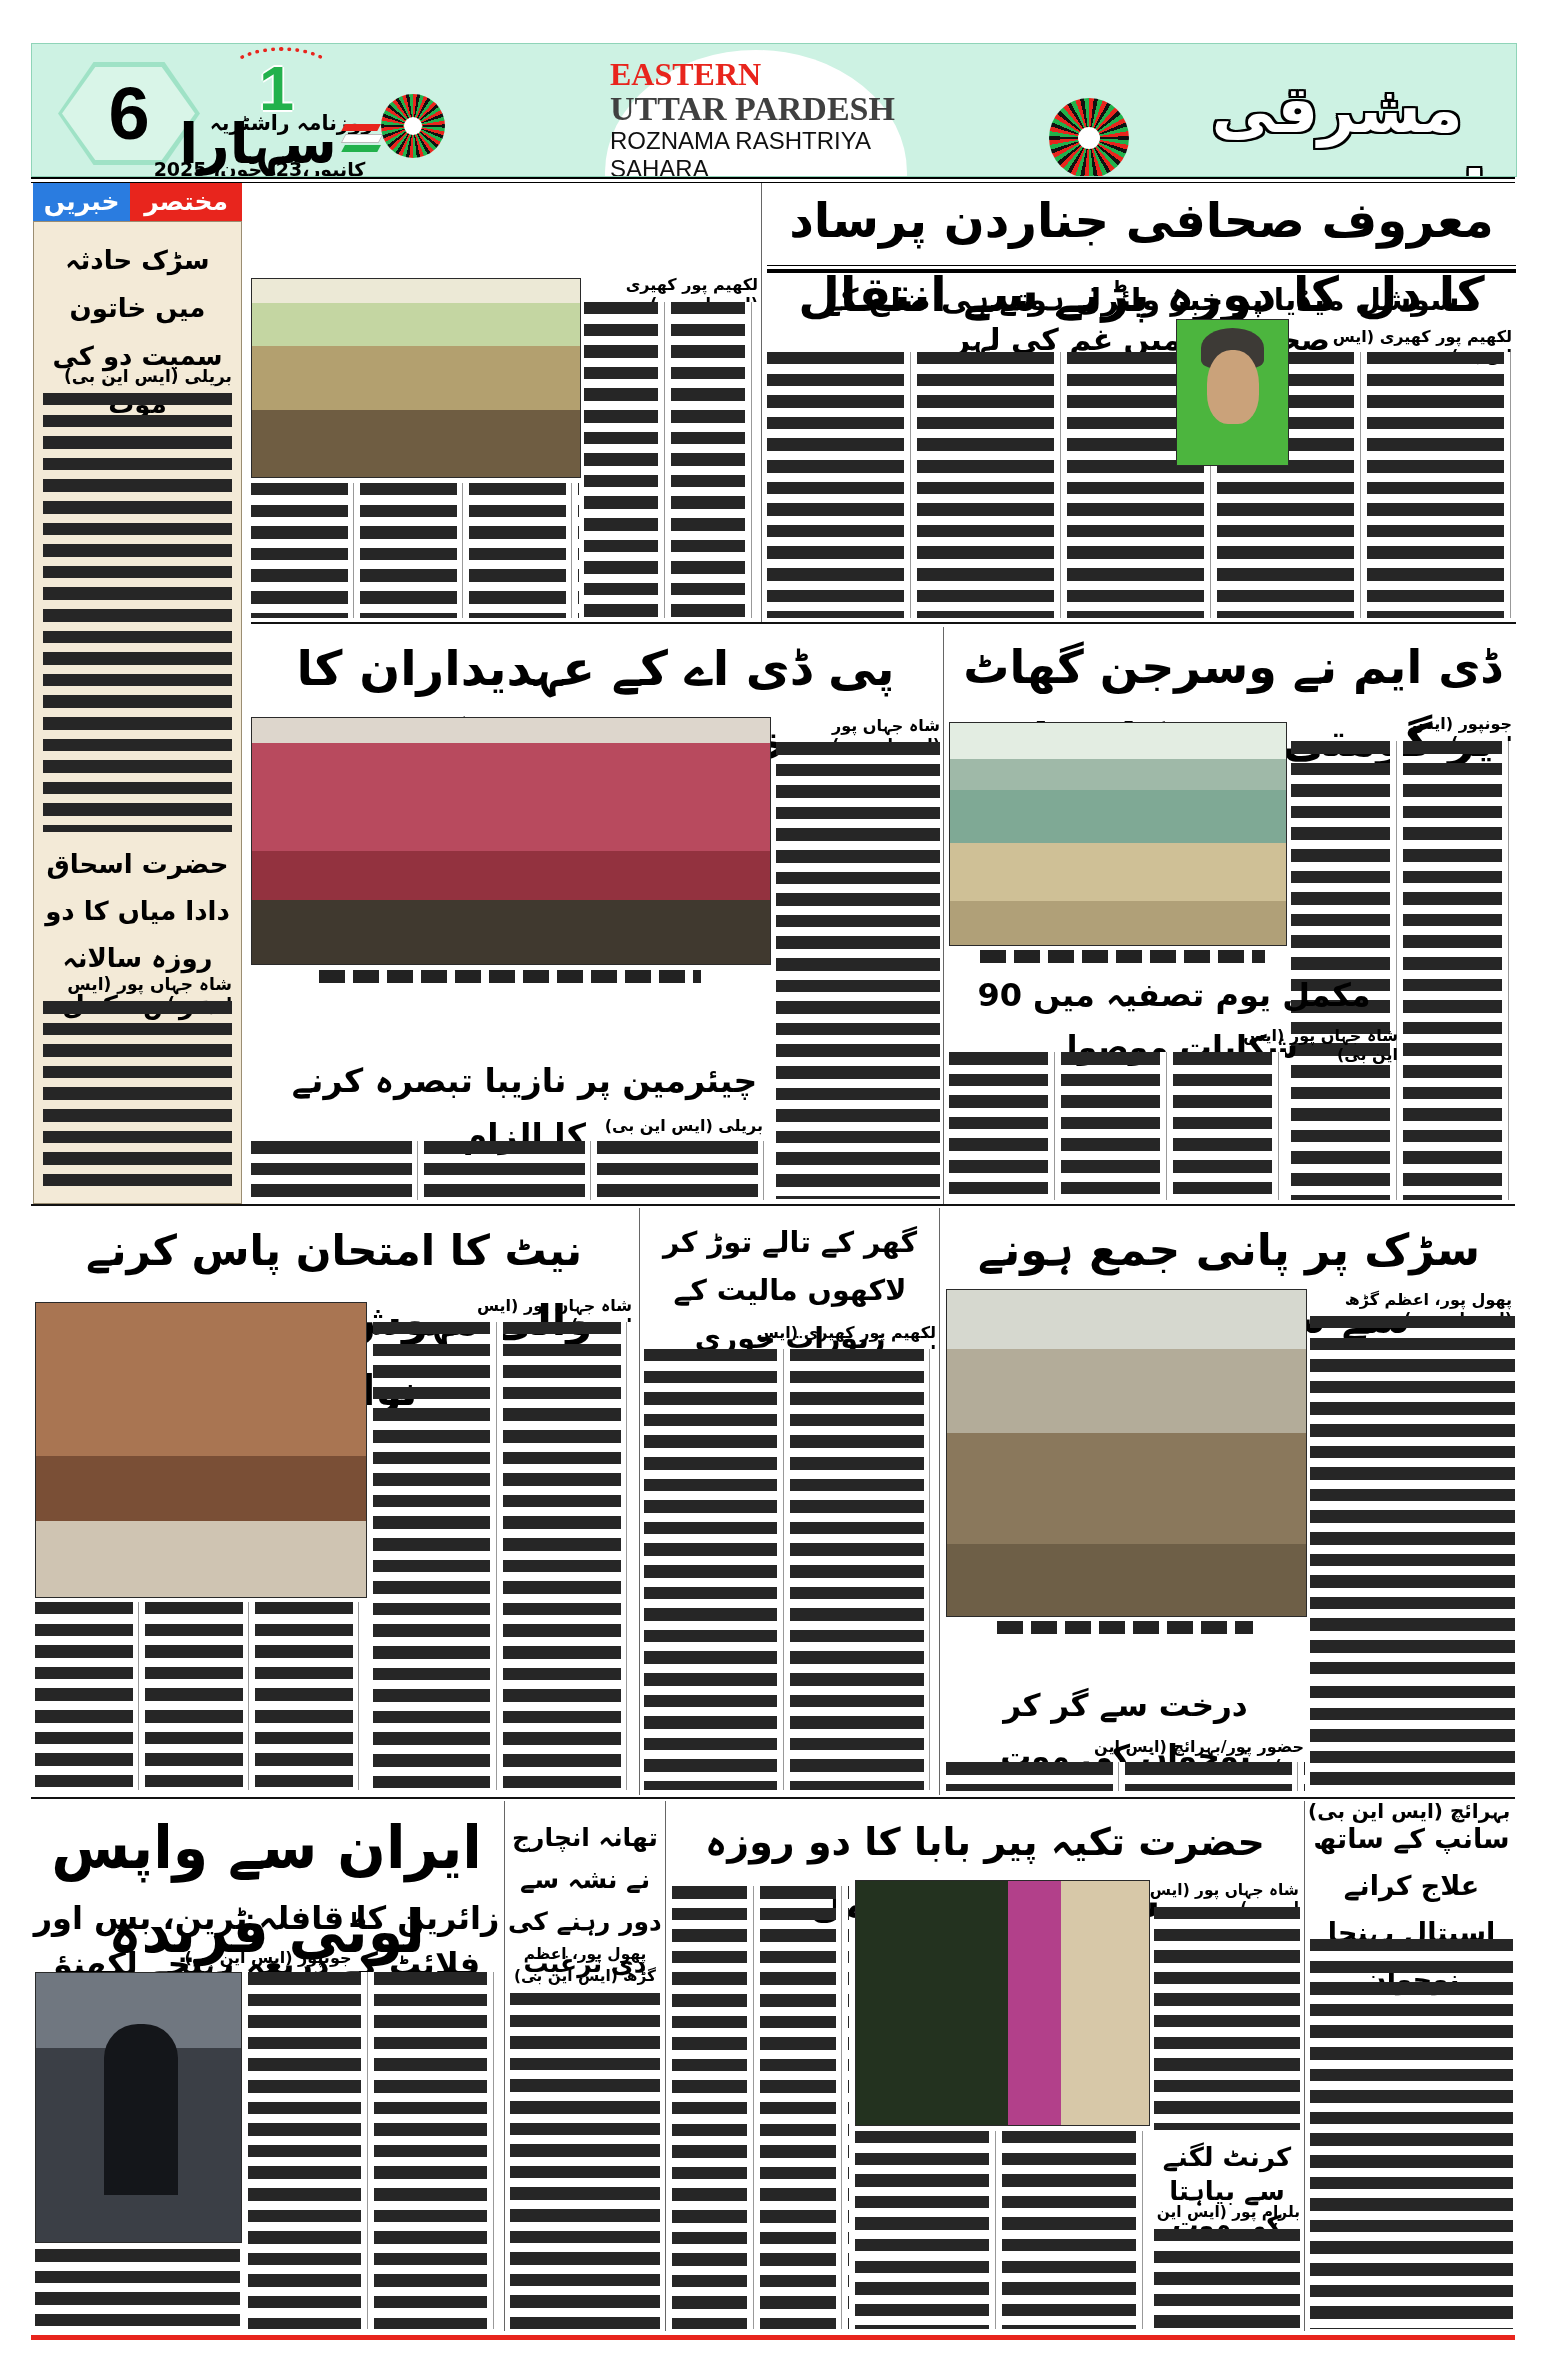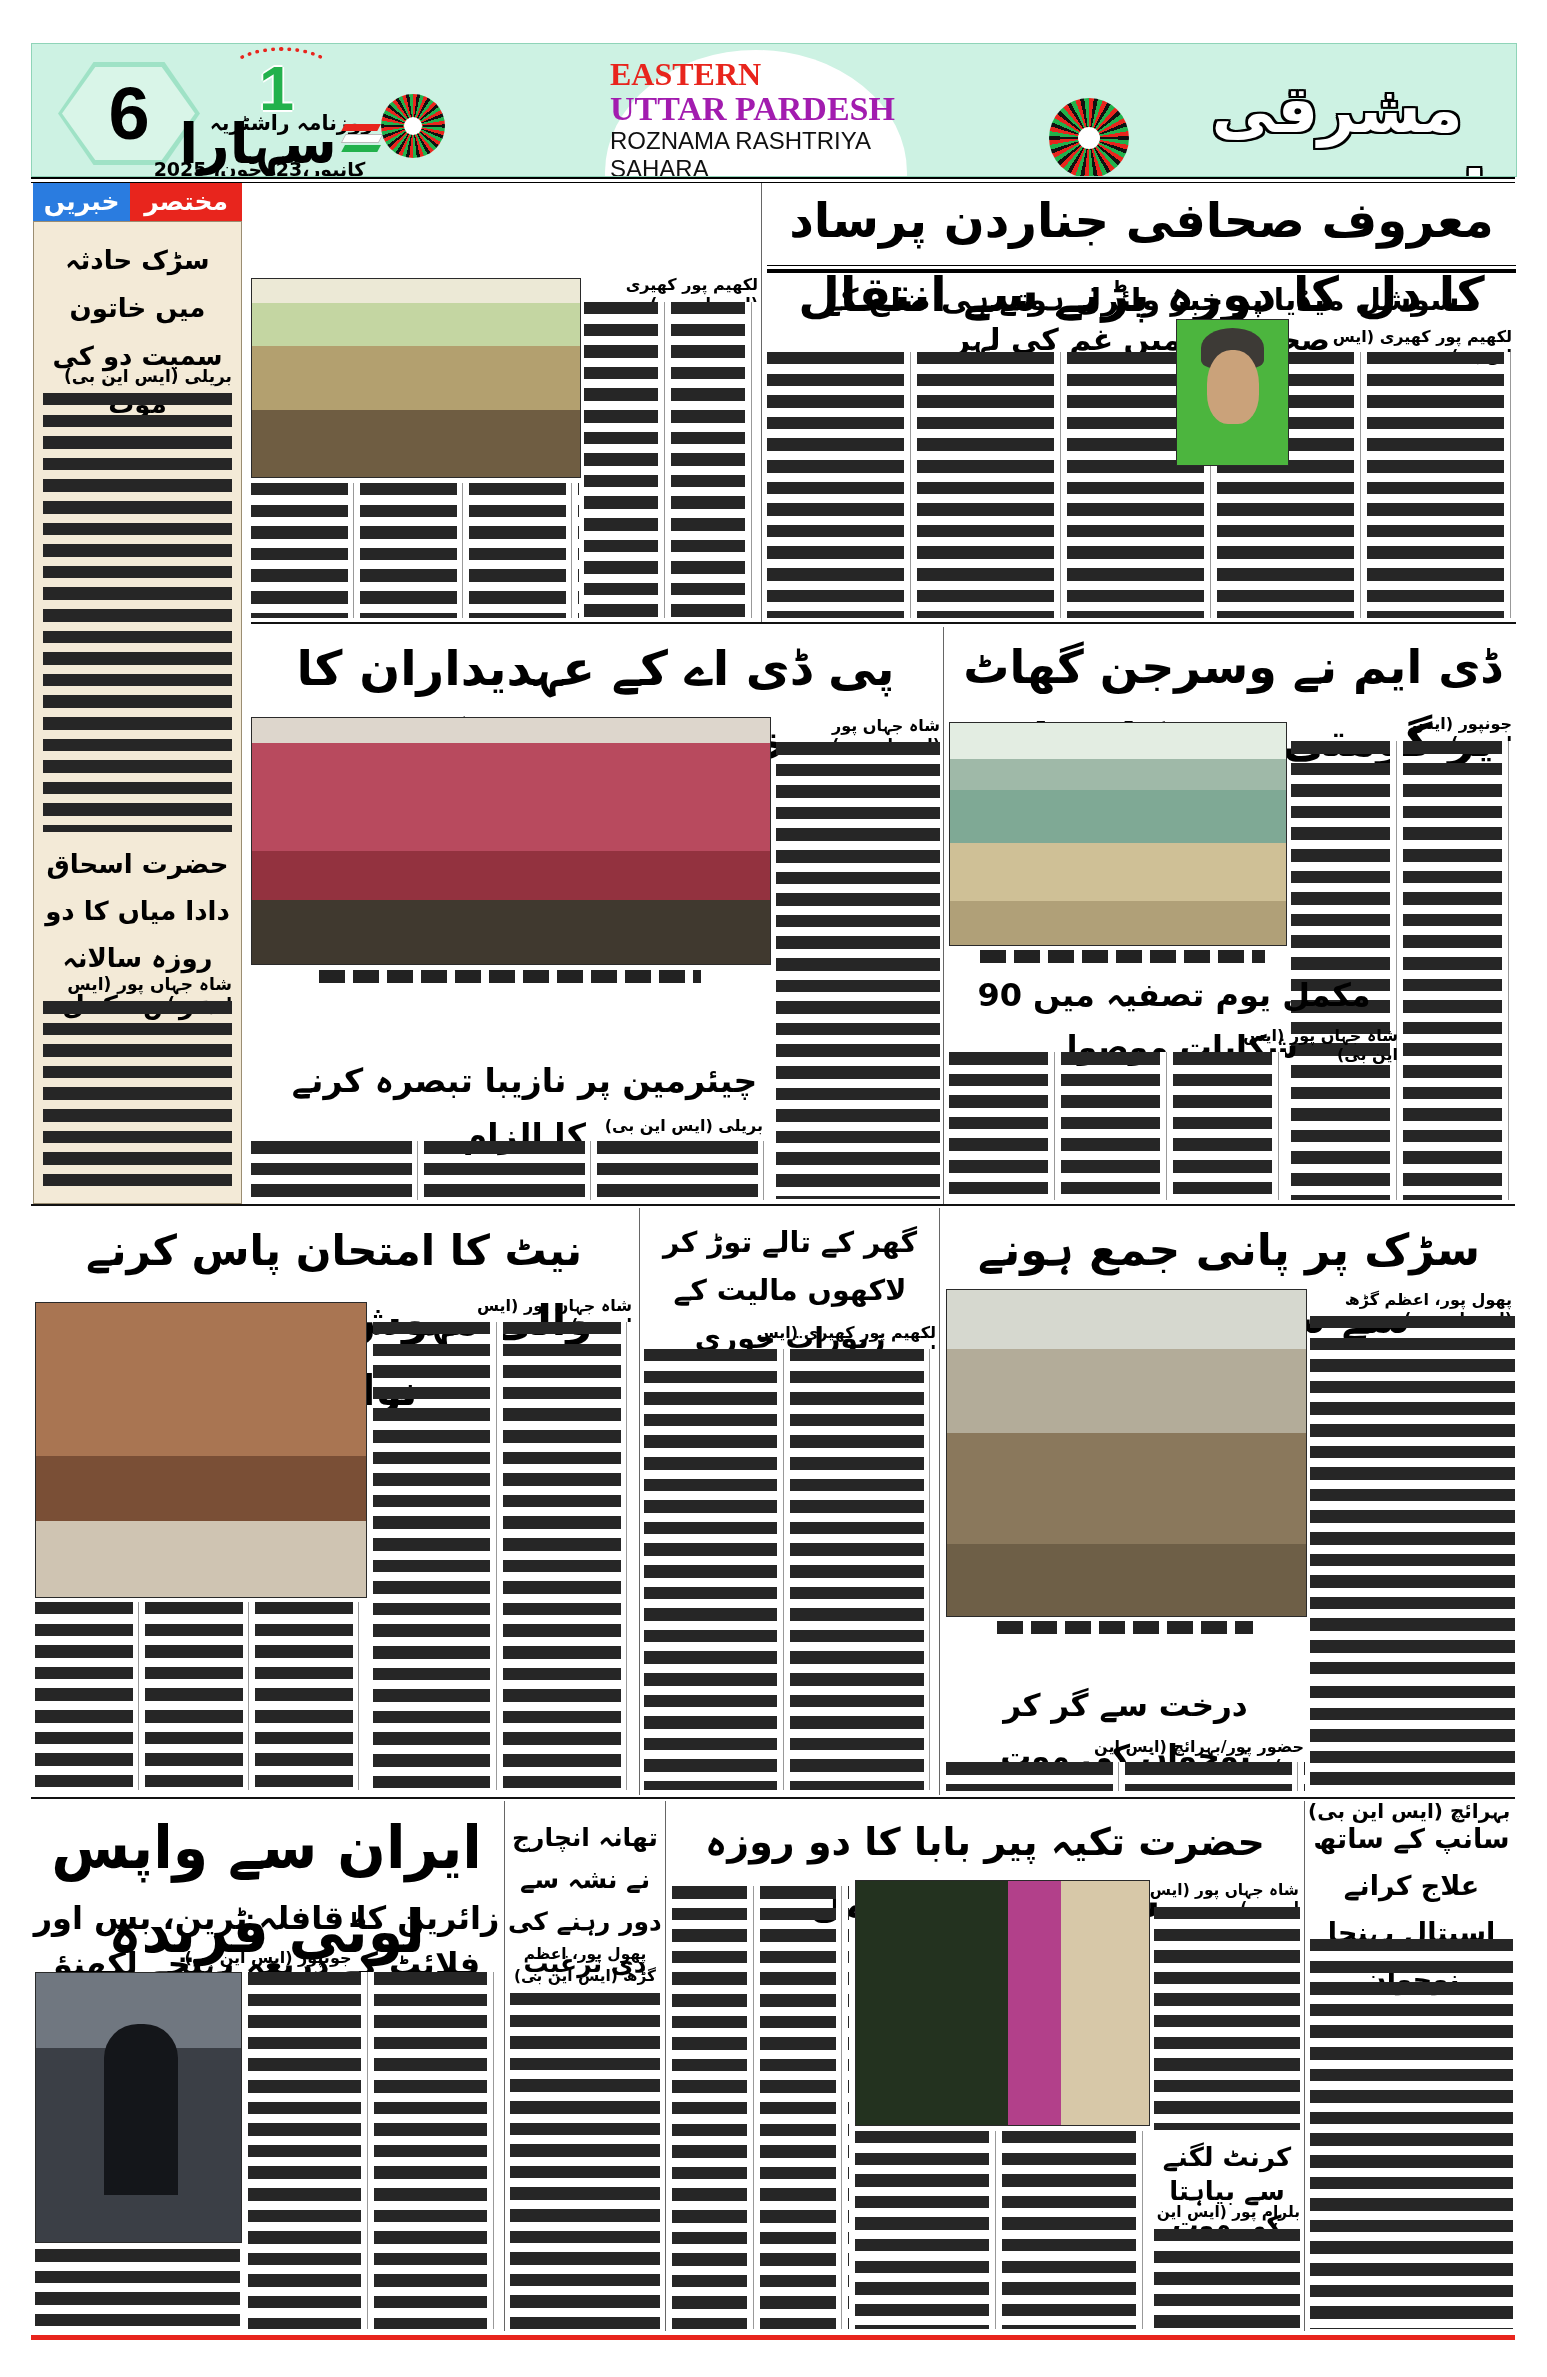--- a/index.html
+++ b/index.html
@@ -50,21 +50,21 @@
       <div class="flagbar" style="background:#22b14c;"></div>
     </div>
 
     <div class="a ur" style="left:108px;top:114px;width:239px;font-size:19px;font-weight:bold;text-align:center;">کانپور،23/ جون، 2025 پیر</div>
 
     <div class="a burst" style="left:349px;top:50px;width:64px;height:64px;"></div>
     <div class="a burst" style="left:1017px;top:54px;width:80px;height:80px;"></div>
 
     <div class="a" style="left:578px;top:12.5px;width:291px;">
       <div style="font-family:'Liberation Serif',serif;font-weight:bold;color:#e8251d;font-size:32px;line-height:34px;">EASTERN</div>
-      <div style="font-family:'Liberation Serif',serif;font-weight:bold;color:#a21caf;font-size:34px;line-height:36px;">UTTAR PARDESH</div>
+      <div style="font-family:'Liberation Serif',serif;font-weight:bold;color:#404040;font-size:34px;line-height:36px;">UTTAR PARDESH</div>
       <div style="font-family:'Liberation Sans',sans-serif;color:#111;font-size:24px;line-height:28.5px;">ROZNAMA RASHTRIYA SAHARA</div>
 
     </div>
 
     <div class="a ur outline-ur" style="left:1134px;top:24px;width:342px;font-size:64px;font-weight:bold;text-align:center;line-height:85px;">مشرقی اترپردیش</div>
   </div>
   <div class="a" style="left:31px;top:177px;width:1484px;height:2.8px;border-top:2.3px solid #000;border-bottom:1.1px solid #000;"></div>
 
   <div class="a" style="left:33px;top:183px;width:209px;height:1019px;">
     <div class="a" style="left:0;top:0;width:209px;height:38px;display:flex;" dir="rtl">

